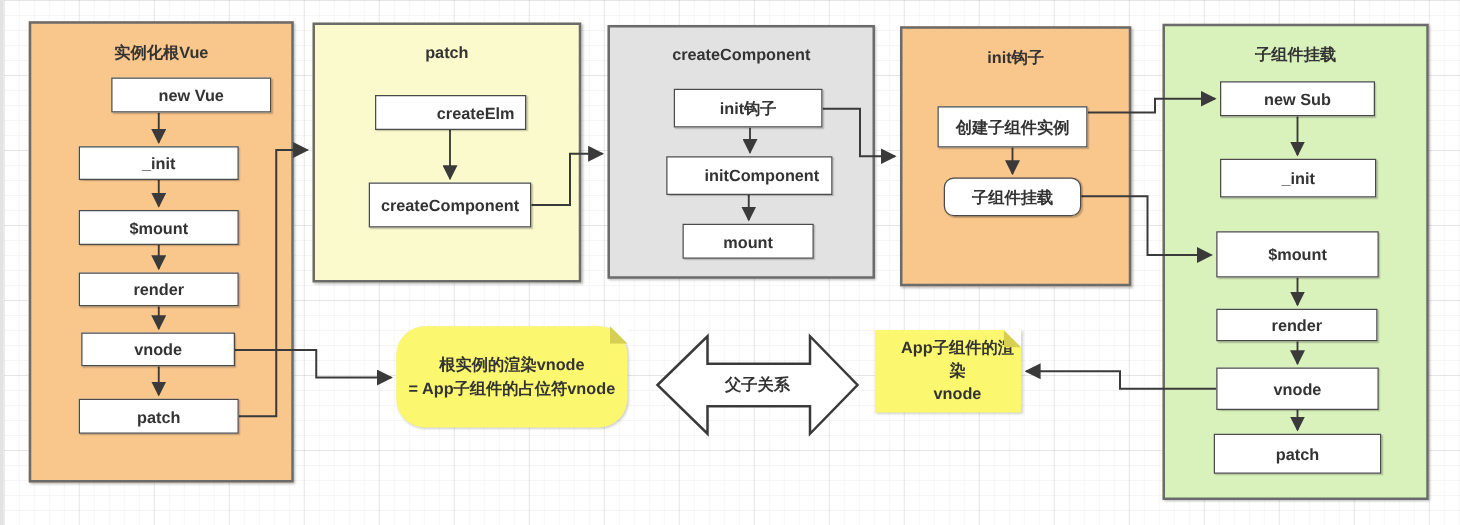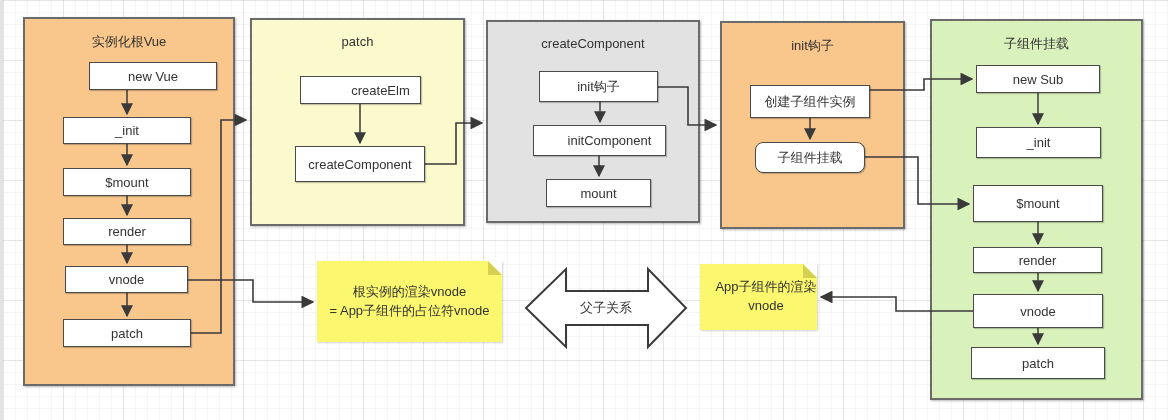--- a/index.html
+++ b/index.html
@@ -8,20 +8,21 @@
     font-family:"Liberation Sans","DejaVu Sans",sans-serif;color:#333;
     background-color:#ffffff;
     background-image:
       linear-gradient(to right, rgba(0,0,0,0.065) 1px, transparent 1px),
       linear-gradient(to bottom, rgba(0,0,0,0.065) 1px, transparent 1px),
       linear-gradient(to right, rgba(0,0,0,0.035) 1px, transparent 1px),
       linear-gradient(to bottom, rgba(0,0,0,0.035) 1px, transparent 1px);
     background-size:60px 60px,60px 60px,12px 12px,12px 12px;
     border-left:3px solid #e3e3e3;
     box-sizing:border-box;
+    font-weight:bold;
   }
   .container{
     position:absolute;border:2px solid #6b6b6b;box-sizing:border-box;
     box-shadow:1px 1px 2px rgba(0,0,0,0.28);
   }
   .container-title{
     position:absolute;top:14px;left:0;width:100%;text-align:center;
     font-size:13px;color:#333;
   }
   .node{
@@ -117,21 +118,21 @@
   <div class="node" style="left:747px;top:85px;width:120px;height:33px;">创建子组件实例</div>
   <div class="node" style="left:973px;top:65px;width:124px;height:28px;">new Sub</div>
 
   <div class="node rounded" style="left:752px;top:142px;width:110px;height:31px;">子组件挂载</div>
   <div class="node" style="left:973px;top:127px;width:125px;height:31px;">_init</div>
   <div class="node" style="left:970px;top:185px;width:130px;height:37px;">$mount</div>
   <div class="node" style="left:970px;top:247px;width:129px;height:26px;">render</div>
   <div class="node" style="left:970px;top:294px;width:130px;height:34px;">vnode</div>
   <div class="node" style="left:968px;top:347px;width:134px;height:32px;">patch</div>
 
-  <div class="note" style="left: 314px; top: 261px; width: 185px; height: 81px; background: rgb(251, 247, 110);">
+  <div class="note" style="left: 314px; top: 261px; width: 185px; height: 81px; background: rgb(251, 247, 110); border-radius: 23px;">
     <svg class="fold" width="14" height="14">
       <path d="M0,0 L14,0 L14,14 Z" fill="#ffffff"></path>
       <path d="M0,0 L14,14 L0,14 Z" fill="#d6cf52"></path>
     </svg>
     <div>根实例的渲染vnode</div>
     <div>= App子组件的占位符vnode</div>
   </div>
   <div class="note" style="left: 697px; top: 264px; width: 117px; height: 66px; background: rgb(251, 247, 110); padding-left: 15px;">
     <svg class="fold" width="14" height="14">
       <path d="M0,0 L14,0 L14,14 Z" fill="#ffffff"></path>

